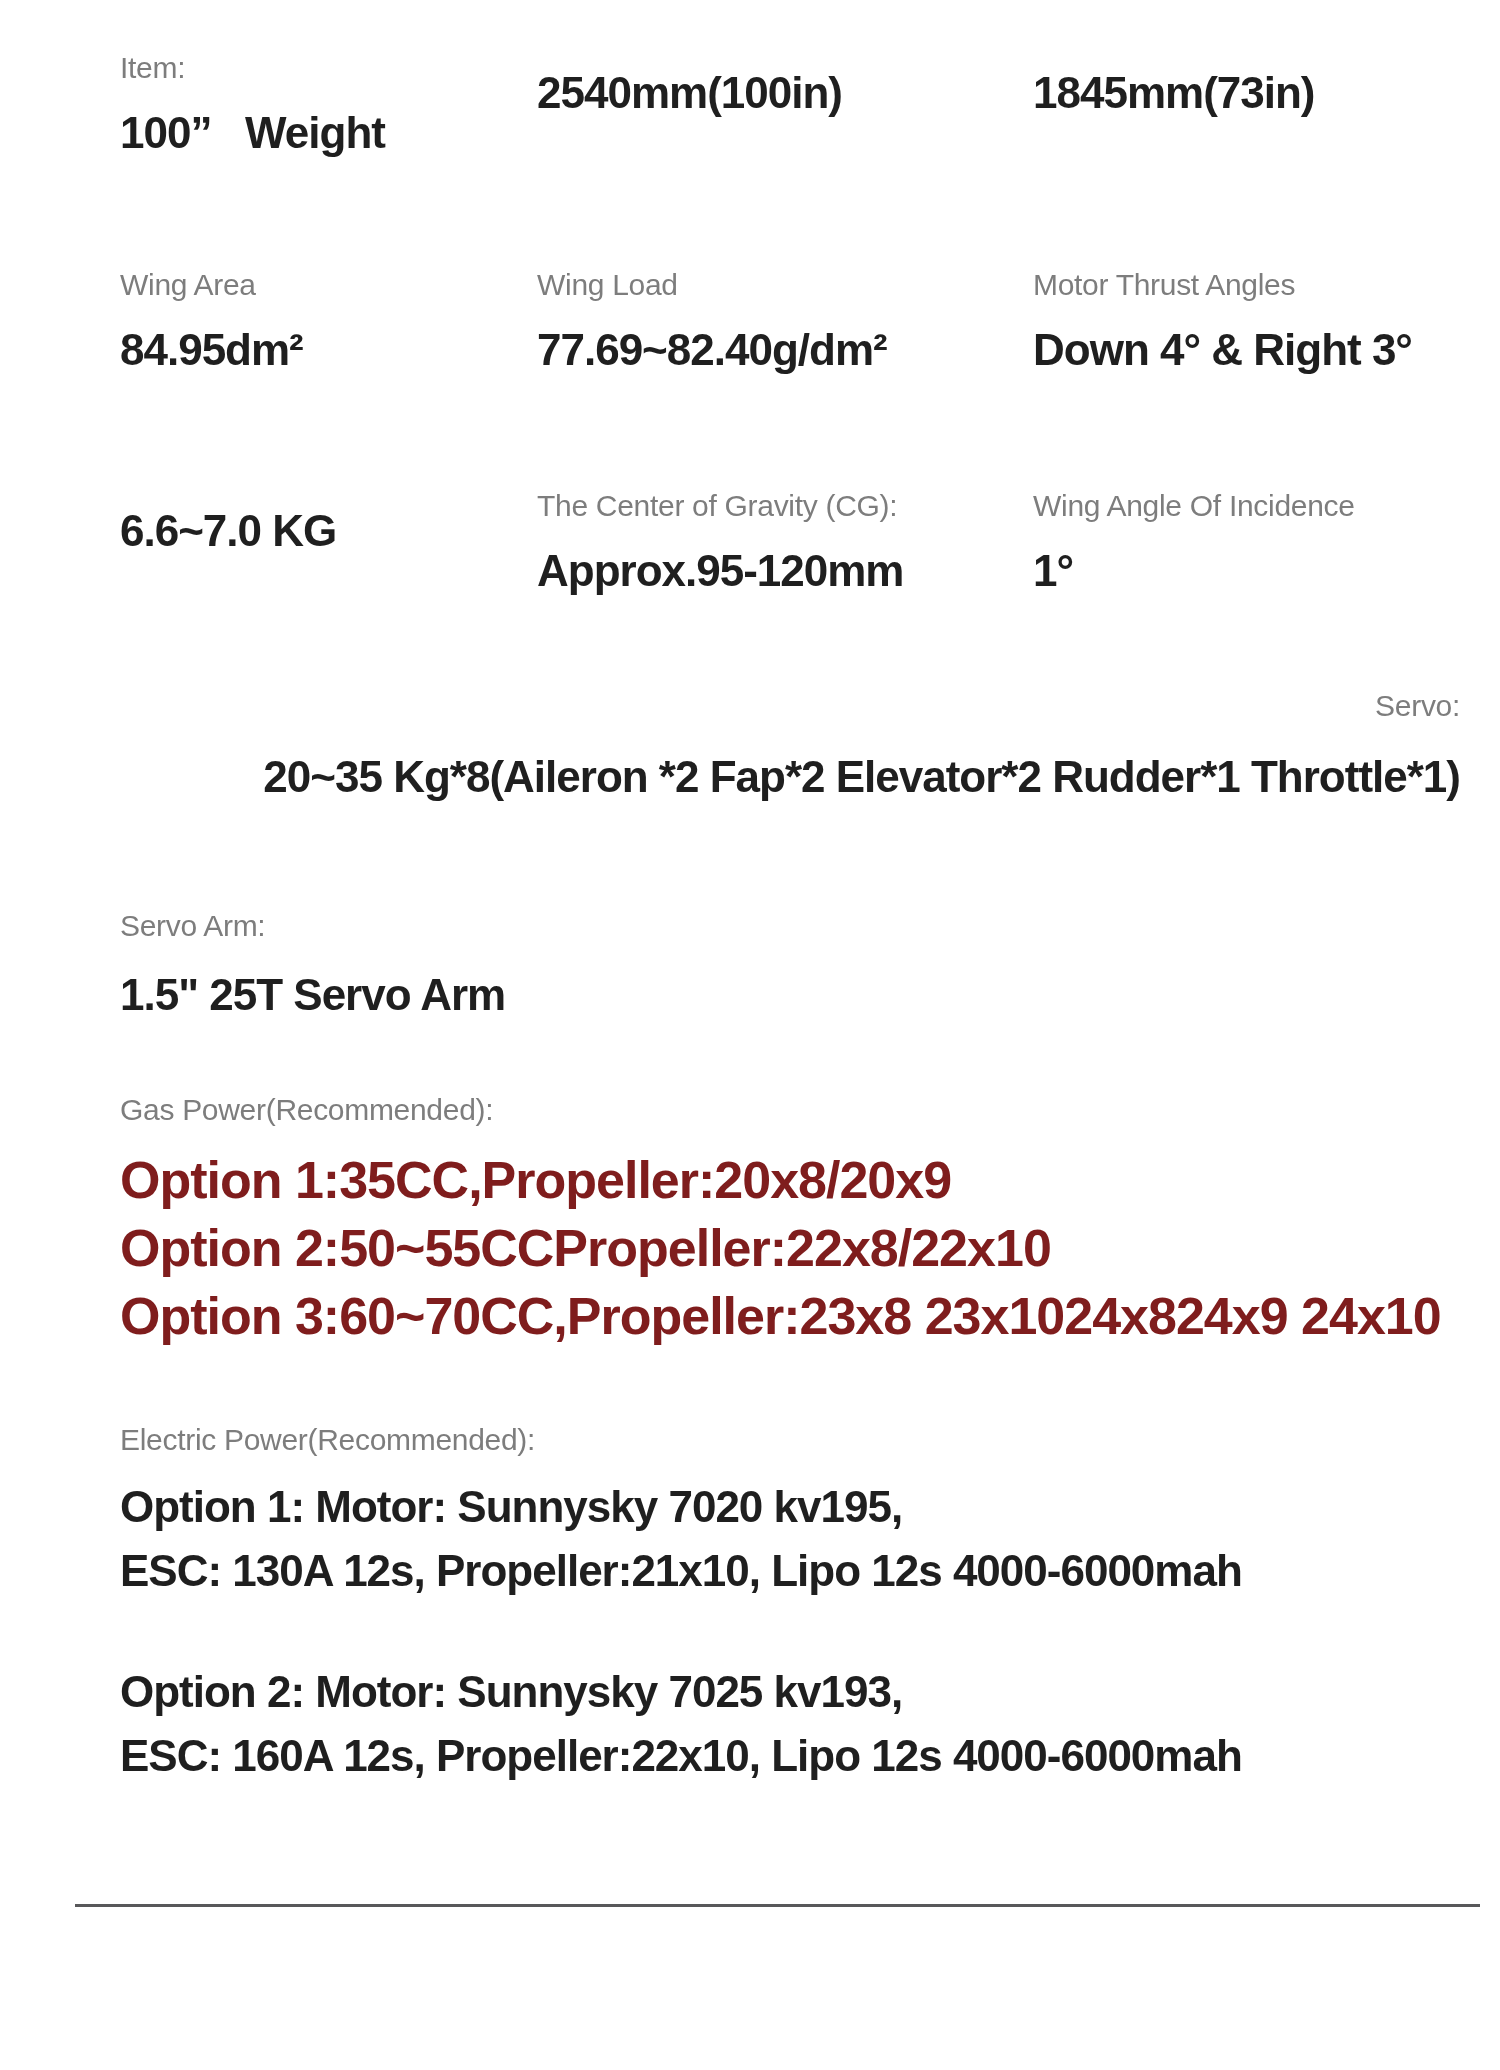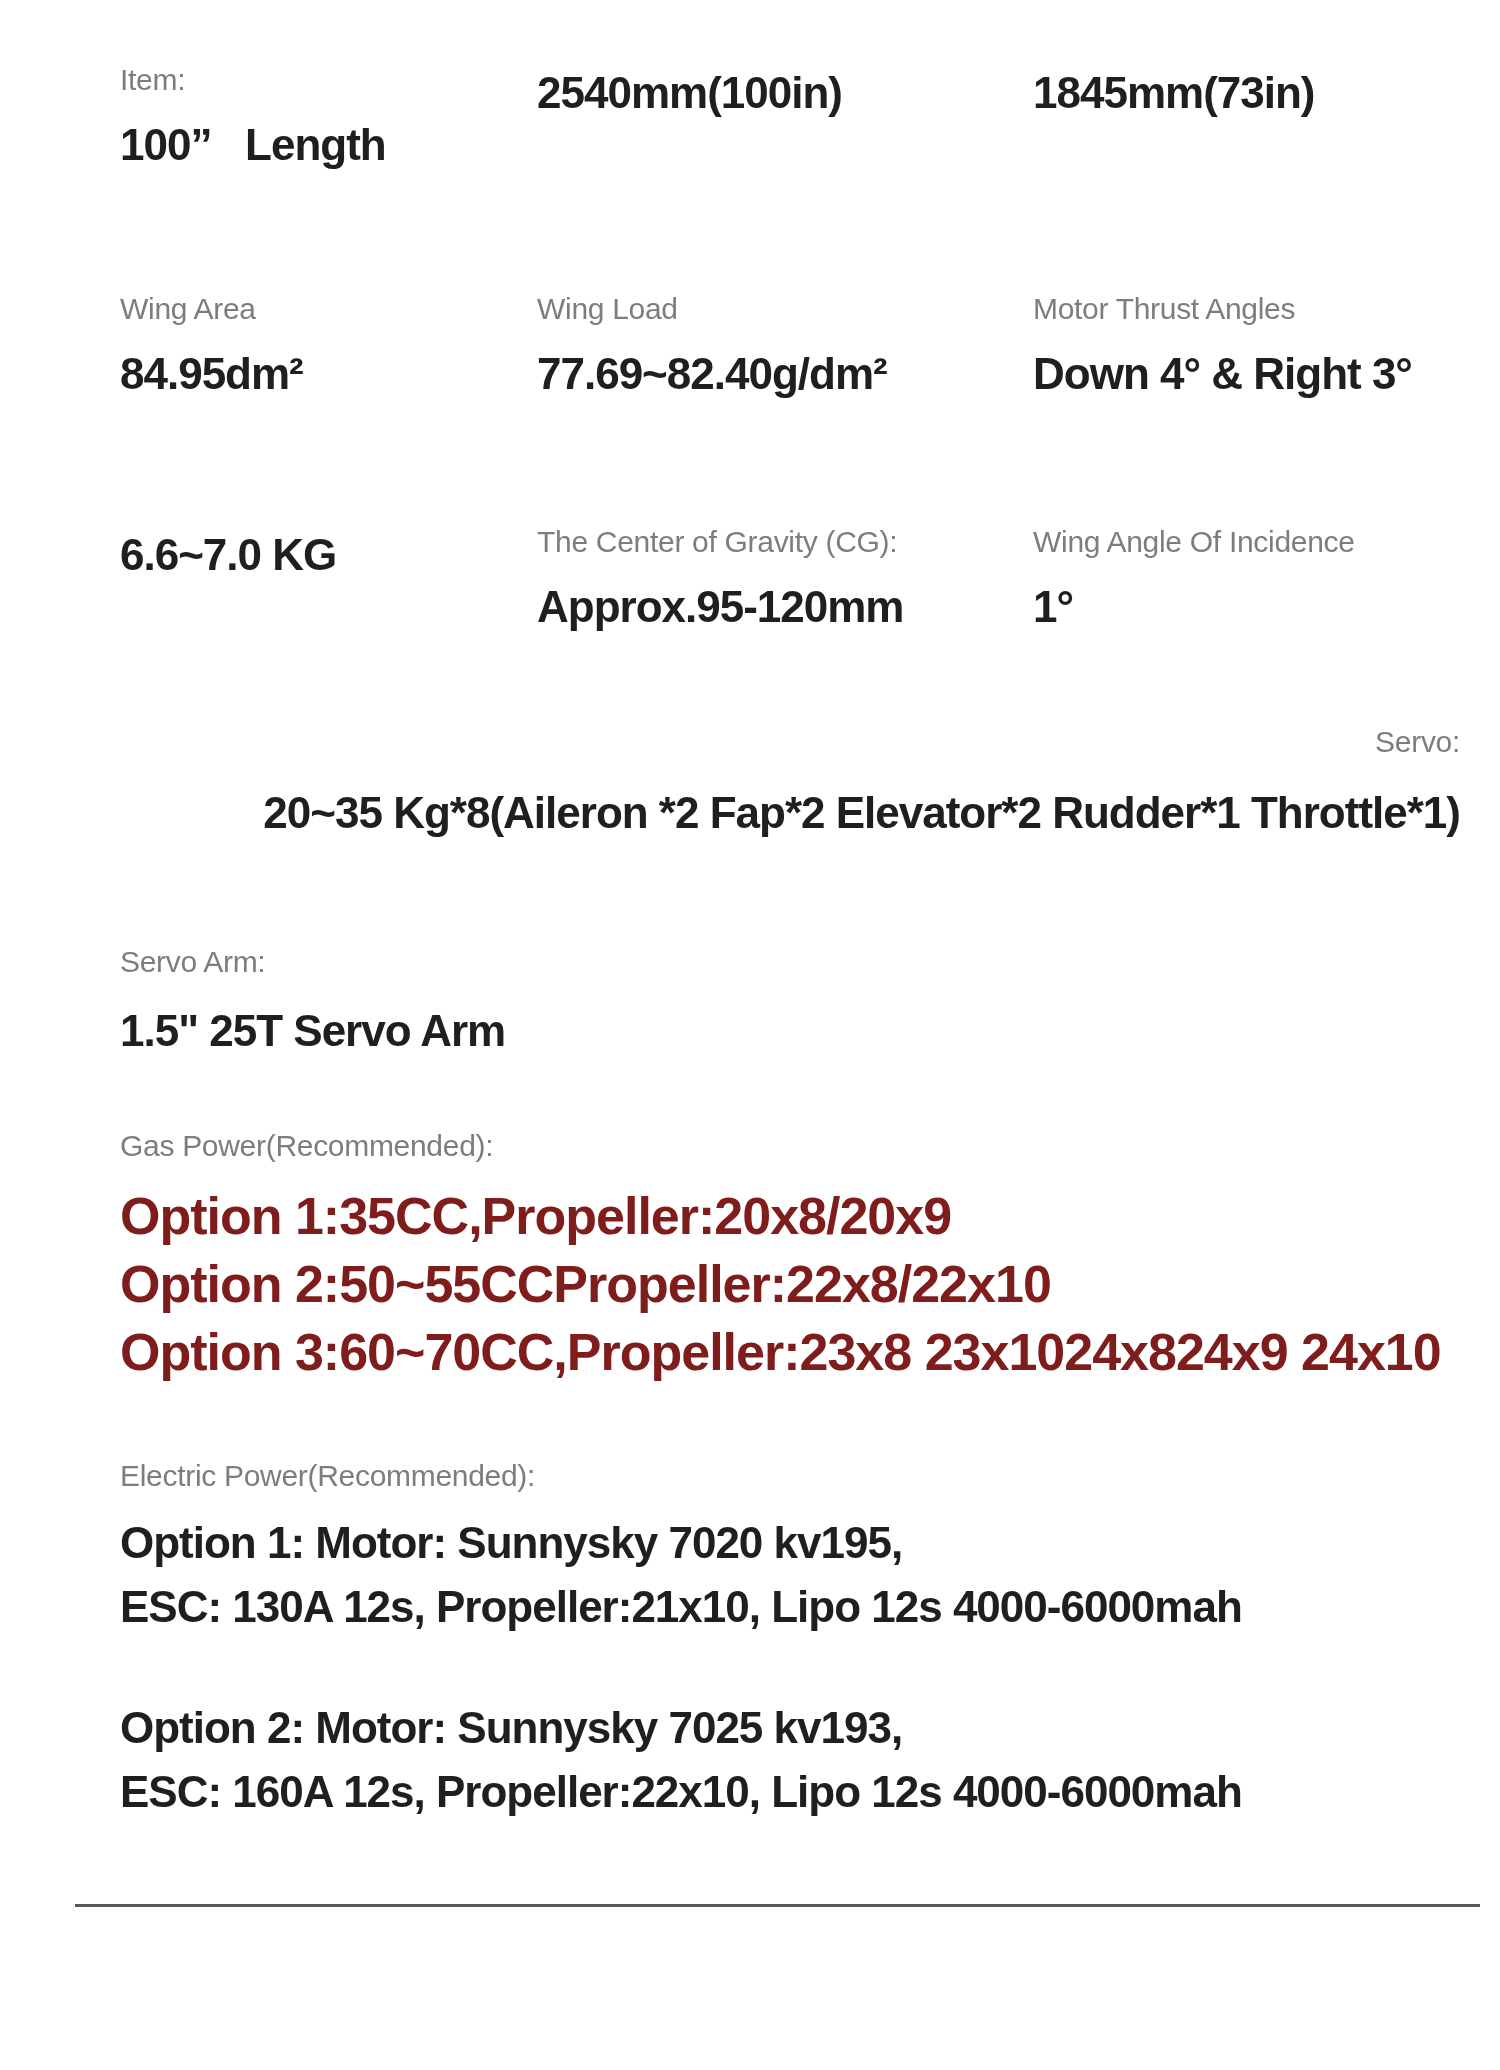--- a/index.html
+++ b/index.html
@@ -25,21 +25,20 @@
     padding-left: 120px;
     padding-right: 40px;
   }
   .spec-label {
     font-size: 30px;
     line-height: 40px;
     font-weight: 400;
     color: #7d7d7d;
     letter-spacing: -0.3px;
     white-space: pre-wrap;
-    margin-top: 12px;
   }
   .spec-value {
     font-size: 44px;
     line-height: 58px;
     font-weight: 600;
     color: #1f1f1f;
     letter-spacing: -1px;
     margin-top: 16px;
     white-space: pre-wrap;
   }
@@ -92,21 +91,21 @@
 </style>
 </head>
 <body>
 
 <div class="page">
   <div class="content">
 
     <div class="spec-row row-1">
       <div class="spec-cell">
         <div class="spec-label">Item:</div>
-        <div class="spec-value">100”   Length</div>
+        <div class="spec-value">100”   Weight</div>
       </div>
       <div class="spec-cell">
         <div class="spec-value">2540mm(100in)</div>
       </div>
       <div class="spec-cell">
         <div class="spec-value">1845mm(73in)</div>
       </div>
     </div>
 
     <div class="spec-row row-2">

